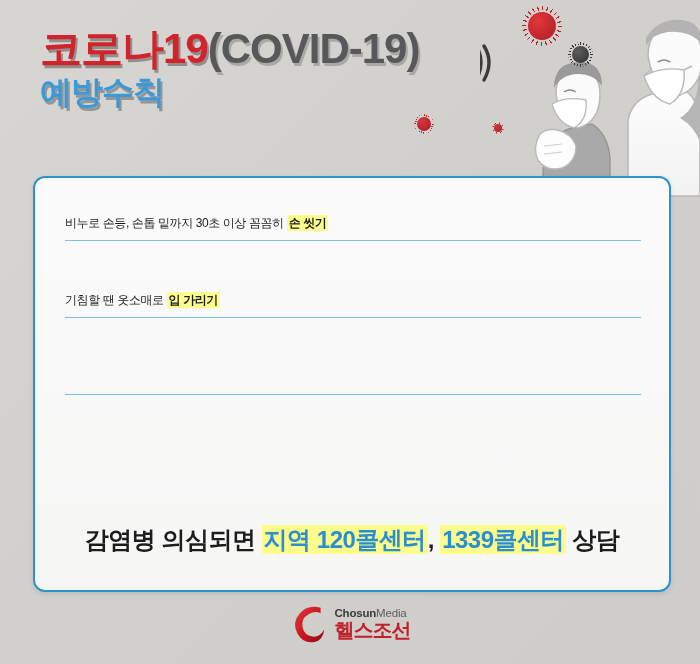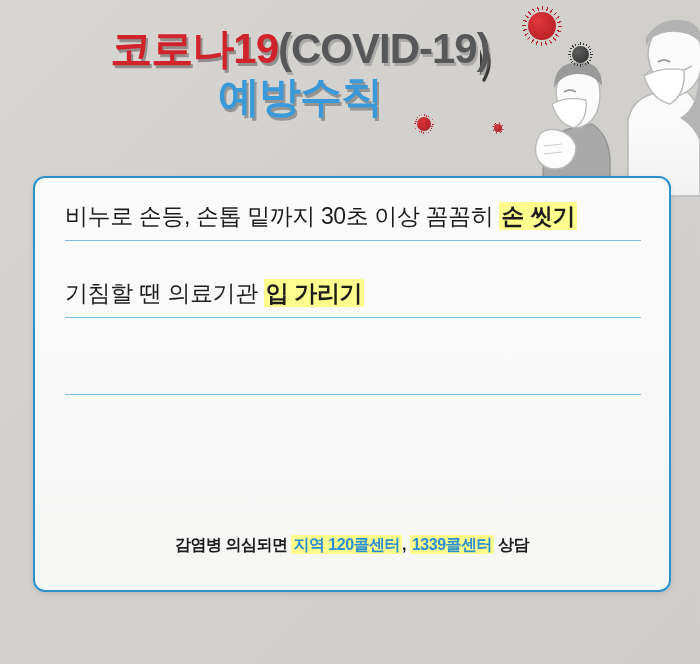--- a/index.html
+++ b/index.html
@@ -28,24 +28,23 @@
     left: 40px;
     top: 28px;
     width: 520px;
     z-index: 6;
   }
   .title-line {
     line-height: 1.0;
     white-space: nowrap;
     font-weight: 700;
     letter-spacing: -1px;
-    text-align: center;
   }
   .title-line-1 { font-size: 42px; }
-  .title-line-2 { font-size: 42px; margin-top: 6px; }
+  .title-line-2 { font-size: 32px; margin-top: 6px; }
 
   .t-red {
     color: #d0232b;
     text-shadow: 2px 3px 0 rgba(90,88,86,.55);
     font-weight: 700;
   }
   .t-gray {
     color: #57585a;
     text-shadow: 2px 3px 0 rgba(120,118,116,.45);
     font-weight: 700;
@@ -123,21 +122,21 @@
     padding: 0;
   }
   .row {
     position: relative;
     height: 77px;
   }
   .row-text {
     position: absolute;
     left: 30px;
     bottom: 23px;
-    font-size: 23px;
+    font-size: 12px;
     color: #1c1c1c;
     white-space: nowrap;
     letter-spacing: -0.4px;
   }
   .row-text .hl {
     background: #fdfd8d;
     font-weight: 700;
     padding: 1px 2px;
   }
   .divider {
@@ -160,21 +159,21 @@
     height: 100%;
     display: block;
   }
 
   
   .card-footer {
     position: absolute;
     left: 0; right: 0;
     bottom: 34px;
     text-align: center;
-    font-size: 16px;
+    font-size: 24px;
     font-weight: 700;
     color: #1c1c1c;
     letter-spacing: -0.5px;
     white-space: nowrap;
   }
   .card-footer .hl-blue {
     background: #fdfd8d;
     color: #2a8fd0;
     font-weight: 700;
     padding: 1px 2px;
@@ -266,21 +265,21 @@
 
   <div class="card">
     <div class="rows">
 
       <div class="row">
         <div class="row-text"><span>비누로 손등, 손톱 밑까지 30초 이상 꼼꼼히 </span><span class="hl">손 씻기</span></div>
         <div class="divider"></div>
       </div>
 
       <div class="row">
-        <div class="row-text"><span>기침할 땐 의료기관 </span><span class="hl">입 가리기</span></div>
+        <div class="row-text"><span>기침할 땐 옷소매로 </span><span class="hl">입 가리기</span></div>
         <div class="divider"></div>
       </div>
 
       <div class="row">
         <div class="divider"></div>
       </div>
 
 
     </div>
 
@@ -354,14 +353,30 @@
           <rect x="58" y="73" width="6" height="6"></rect>
         <rect x="36" y="84" width="6" height="6"></rect>
           <rect x="47" y="84" width="6" height="6"></rect>
           <rect x="58" y="84" width="6" height="6"></rect>
       </g>
       <circle cx="50" cy="48" r="12" fill="#fff" stroke="#111" stroke-width="3"></circle>
       <path d="M46 42 L54 42 L54 46 L58 46 L58 52 L54 52 L54 56 L46 56 L46 52 L42 52 L42 46 L46 46 Z" fill="#2f8fcd"></path>
     </svg>
   </div>
 
+  <div class="brand">
+    <svg class="brand-mark" viewBox="0 0 40 48" aria-hidden="true">
+      <defs>
+        <linearGradient id="redGrad" x1="0" y1="0" x2="1" y2="1">
+          <stop offset="0%" stop-color="#e03b3b"></stop>
+          <stop offset="55%" stop-color="#c8151f"></stop>
+          <stop offset="100%" stop-color="#8d1014"></stop>
+        </linearGradient>
+      </defs>
+      <path d="M34 6 Q20 2 11 12 Q2 22 8 34 Q14 46 27 44 Q37 42 38 30 Q33 39 25 38 Q16 37 14 28 Q12 18 21 13 Q28 9 34 12 Z" fill="url(#redGrad)"></path>
+    </svg>
+    <div class="brand-text">
+      <div class="brand-en"><b>Chosun</b><span>Media</span></div>
+      <div class="brand-kr">헬스조선</div>
+    </div>
+  </div>
 
 </div>
 
 </body></html>

